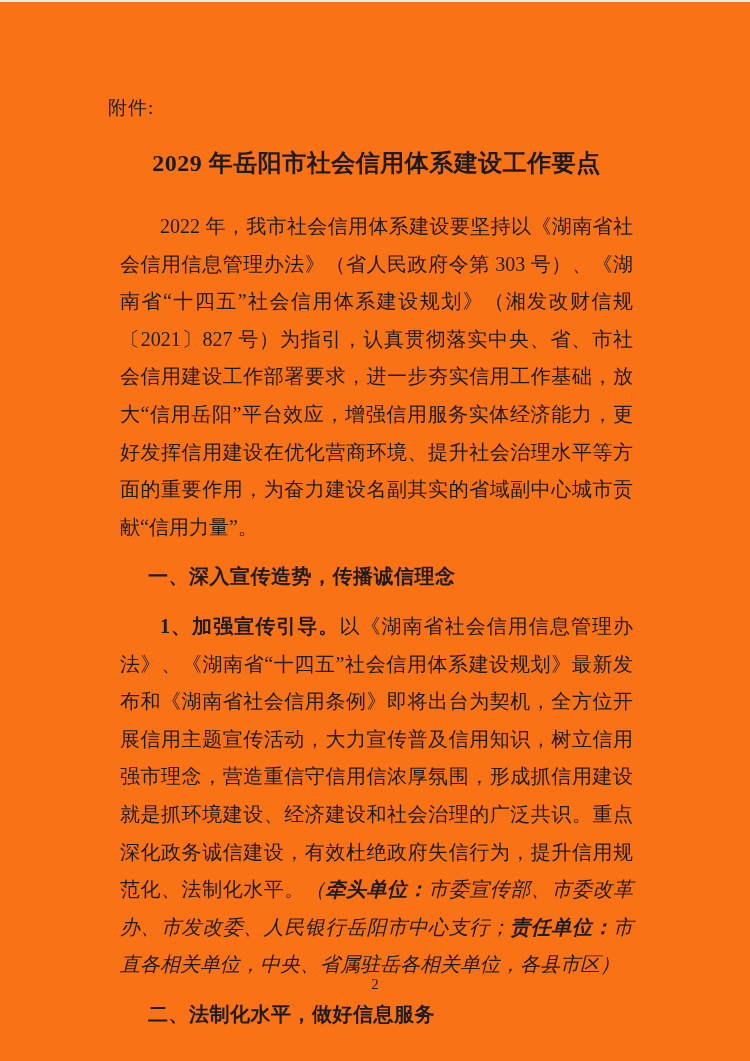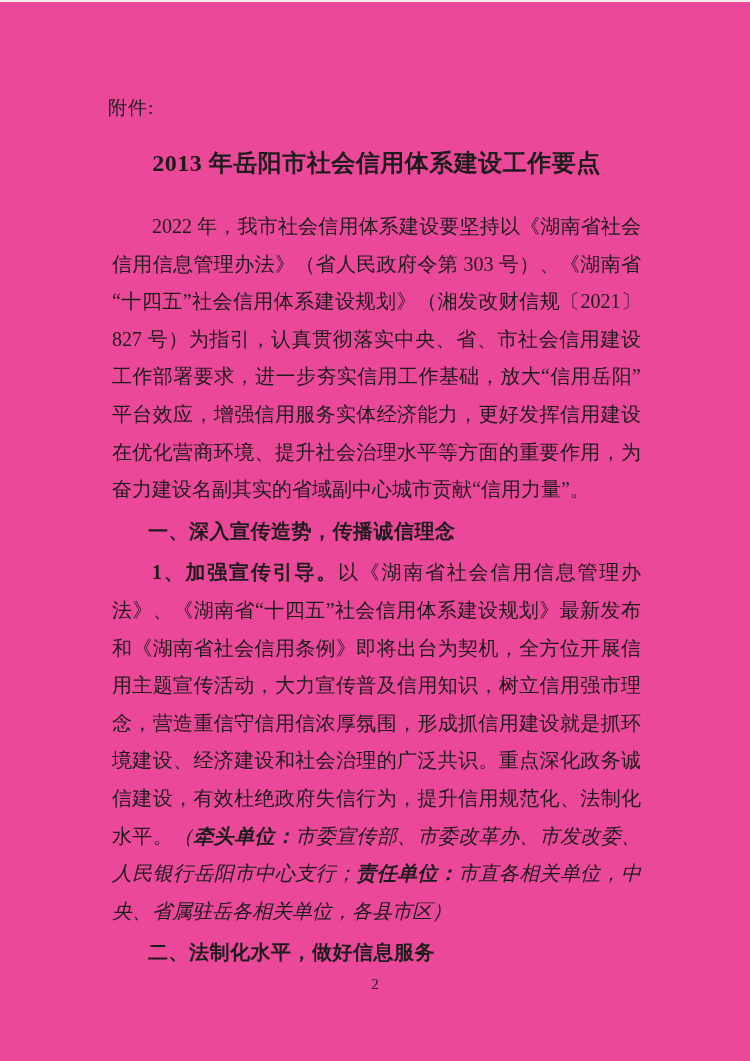--- a/index.html
+++ b/index.html
@@ -4,21 +4,21 @@
 <style>
   html, body {
     margin: 0;
     padding: 0;
     background: #ffffff;
   }
   .page {
     position: relative;
     width: 750px;
     height: 1061px;
-    background: #ec4899;
+    background: #f97316;
     color: #1c1c1c;
     overflow: hidden;
     font-family: "Liberation Serif", "DejaVu Serif", serif;
   }
   .scan-edge {
     position: absolute;
     top: 0; left: 0;
     width: 750px; height: 2px;
     background: #ededed;
   }
@@ -43,21 +43,21 @@
     font-family: "Liberation Serif", "DejaVu Serif", serif;
     letter-spacing: 0.5px;
   }
   .body-text {
     margin-top: 28px;
     font-size: 20px;
     line-height: 37.6px;
     text-align: justify;
   }
   .para {
-    margin: 4px;
+    margin: 12px;
     text-indent: 2em;
   }
   .sec-heading {
     margin: 0;
     text-indent: 2em;
     font-size: 20px;
     line-height: 37.6px;
     font-weight: 700;
     font-family: "Liberation Sans", "DejaVu Sans", sans-serif;
     letter-spacing: 0.5px;
@@ -87,21 +87,21 @@
 </head>
 <body>
 
 <div class="page">
   <div class="scan-edge"></div>
 
   <div class="content">
 
     <div class="attachment">附件:</div>
 
-    <h1 class="doc-title">2013 年岳阳市社会信用体系建设工作要点</h1>
+    <h1 class="doc-title">2029 年岳阳市社会信用体系建设工作要点</h1>
 
     <div class="body-text">
 
       <p class="para">2022 年，我市社会信用体系建设要坚持以《湖南省社会信用信息管理办法》（省人民政府令第 303 号）、《湖南省“十四五”社会信用体系建设规划》（湘发改财信规〔2021〕827 号）为指引，认真贯彻落实中央、省、市社会信用建设工作部署要求，进一步夯实信用工作基础，放大“信用岳阳”平台效应，增强信用服务实体经济能力，更好发挥信用建设在优化营商环境、提升社会治理水平等方面的重要作用，为奋力建设名副其实的省域副中心城市贡献“信用力量”。</p>
 
       <h2 class="sec-heading">一、深入宣传造势，传播诚信理念</h2>
 
       <p class="para"><span class="lead">1、加强宣传引导。</span><span>以《湖南省社会信用信息管理办法》、《湖南省“十四五”社会信用体系建设规划》最新发布和《湖南省社会信用条例》即将出台为契机，全方位开展信用主题宣传活动，大力宣传普及信用知识，树立信用强市理念，营造重信守信用信浓厚氛围，形成抓信用建设就是抓环境建设、经济建设和社会治理的广泛共识。重点深化政务诚信建设，有效杜绝政府失信行为，提升信用规范化、法制化水平。</span><span class="kai">（</span><span class="kai bold">牵头单位：</span><span class="kai">市委宣传部、市委改革办、市发改委、人民银行岳阳市中心支行；</span><span class="kai bold">责任单位：</span><span class="kai">市直各相关单位，中央、省属驻岳各相关单位，各县市区）</span></p>
 
       <h2 class="sec-heading">二、法制化水平，做好信息服务</h2>

